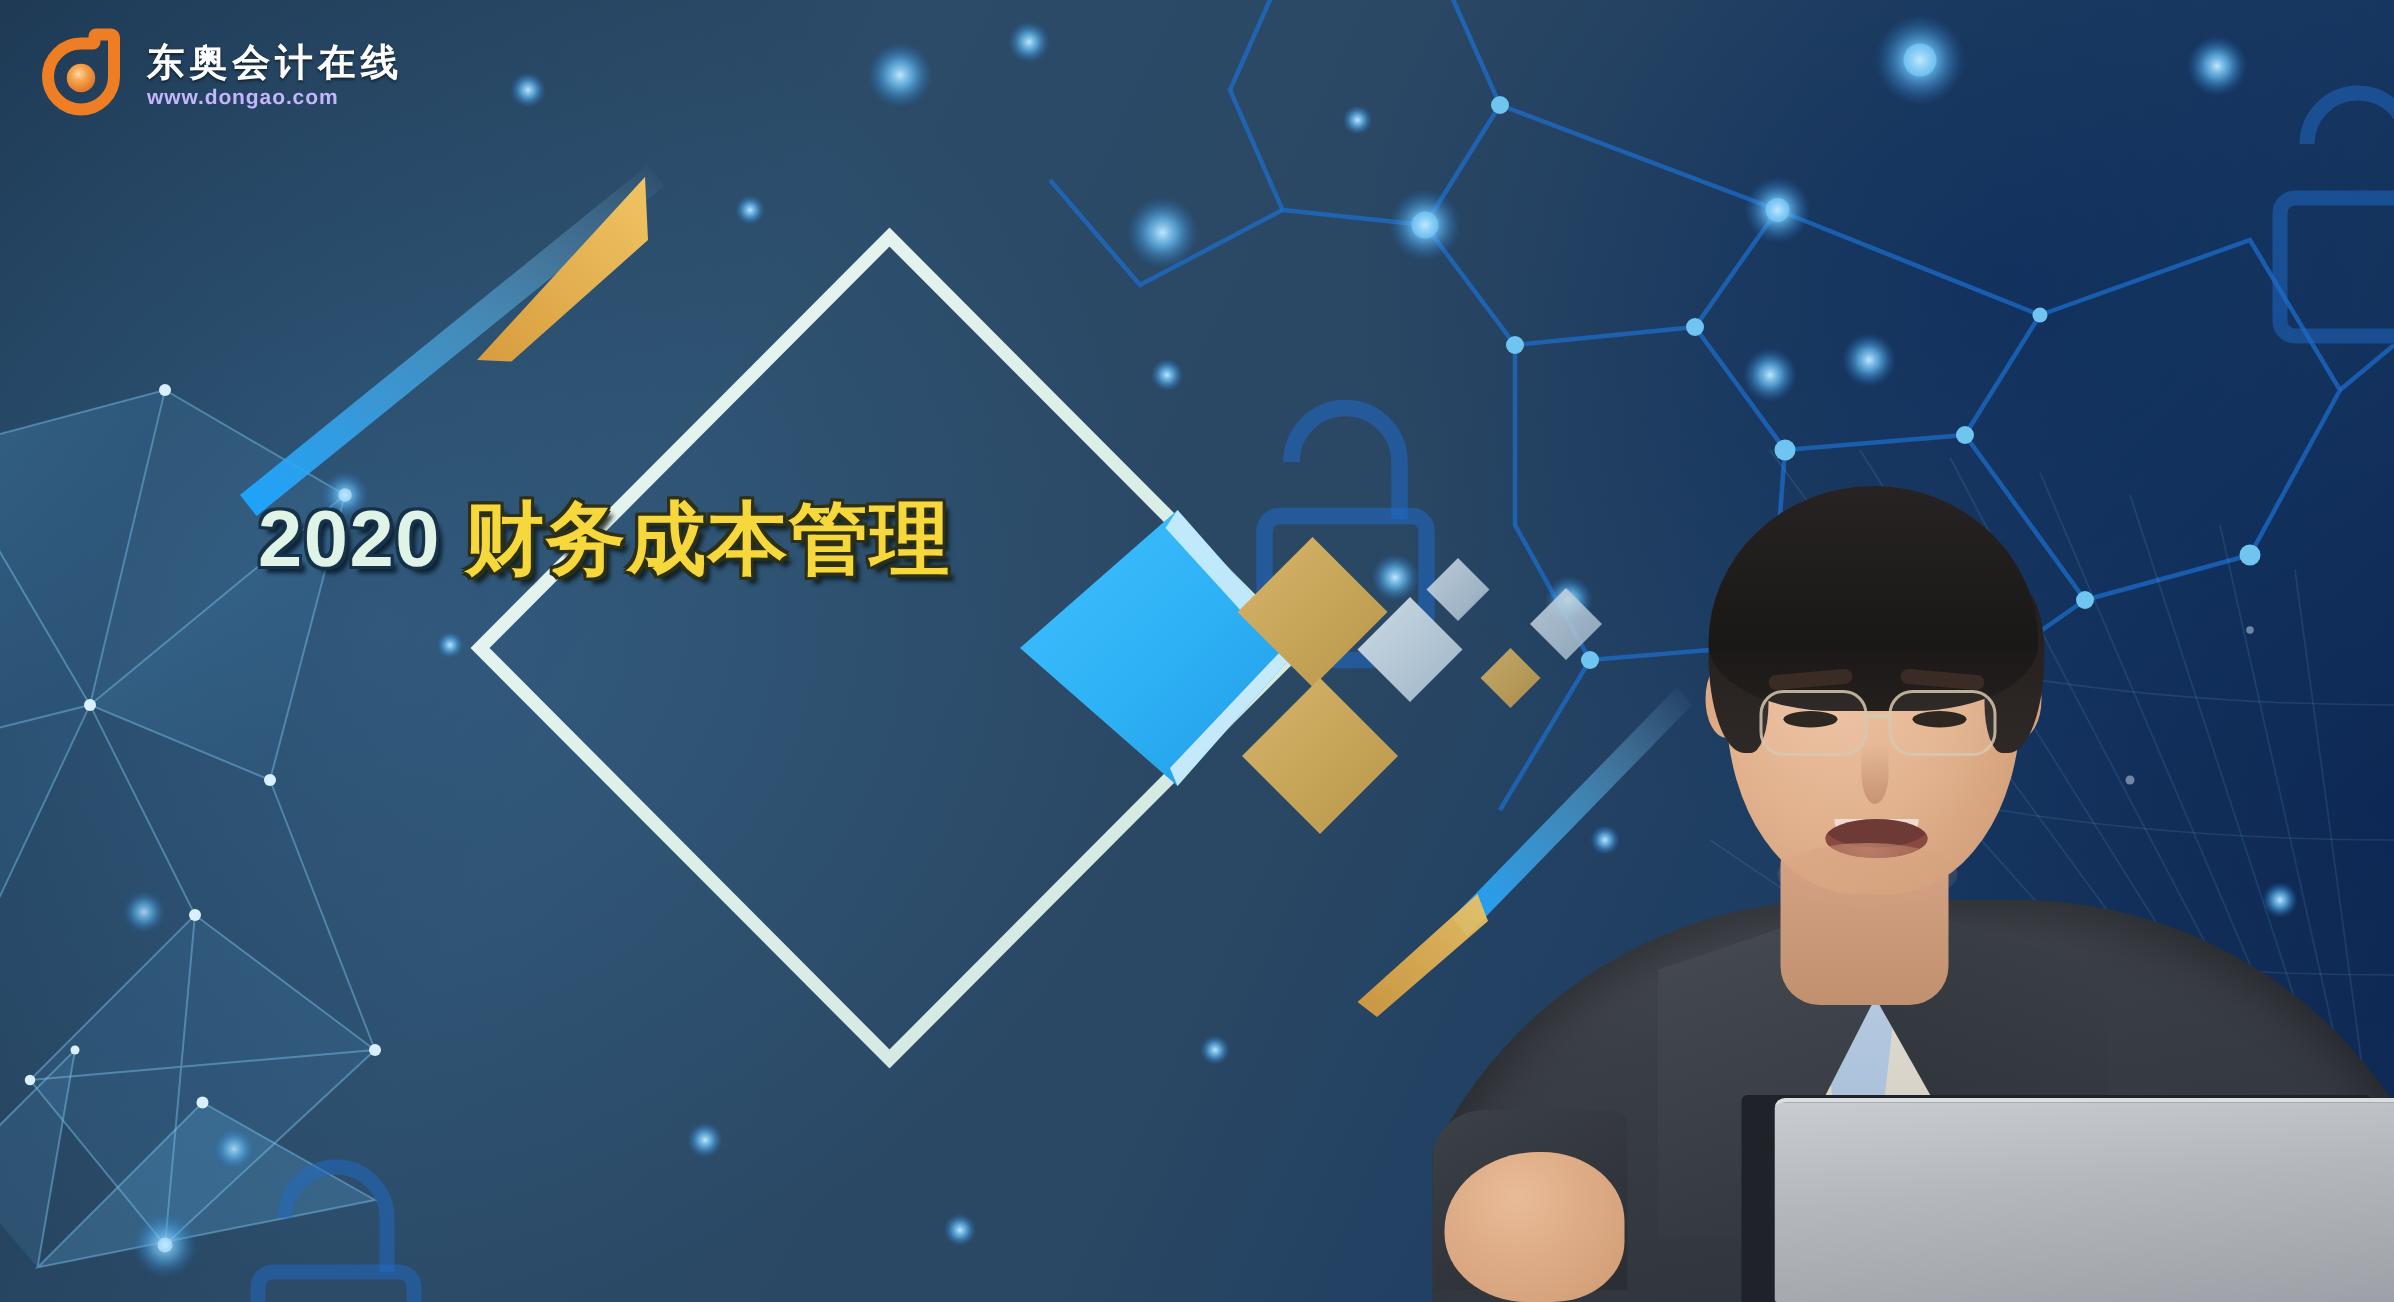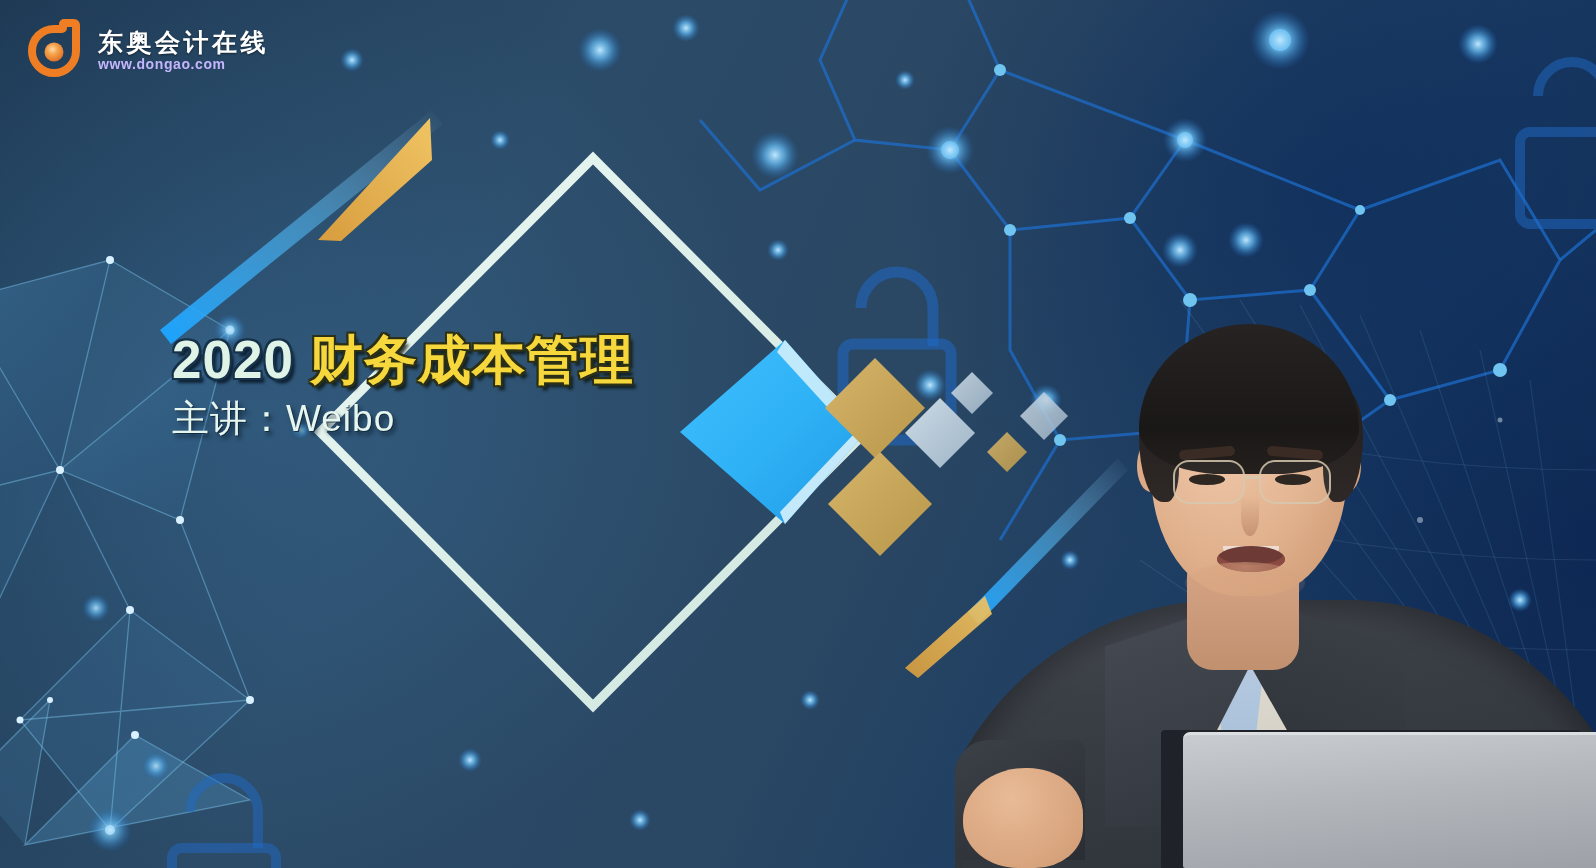--- a/index.html
+++ b/index.html
@@ -406,16 +406,15 @@
     <div class="words">
       <div class="cn">东奥会计在线</div>
       <div class="url">www.dongao.com</div>
     </div>
   </div>
 
   <div id="title">
     <div class="ln l1">
       <span class="yr">2020</span><span class="gold">财务成本管理</span>
     </div>
-    <div class="ln l4">主讲：Weibo</div>
   </div>
 
 </div>
 
 </body></html>

